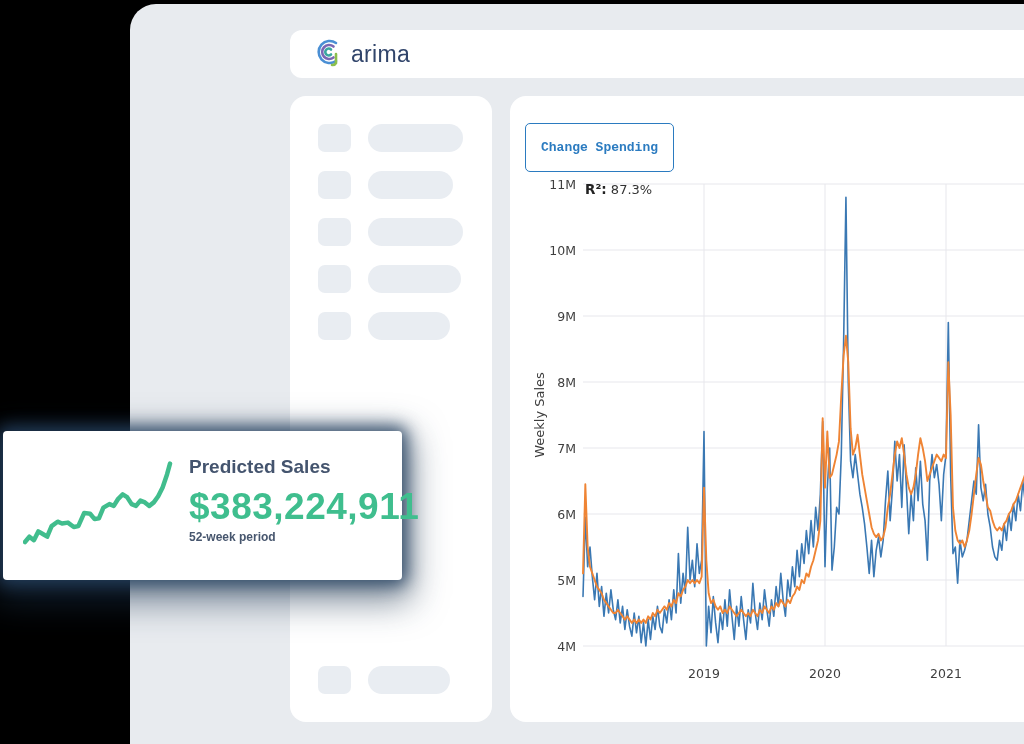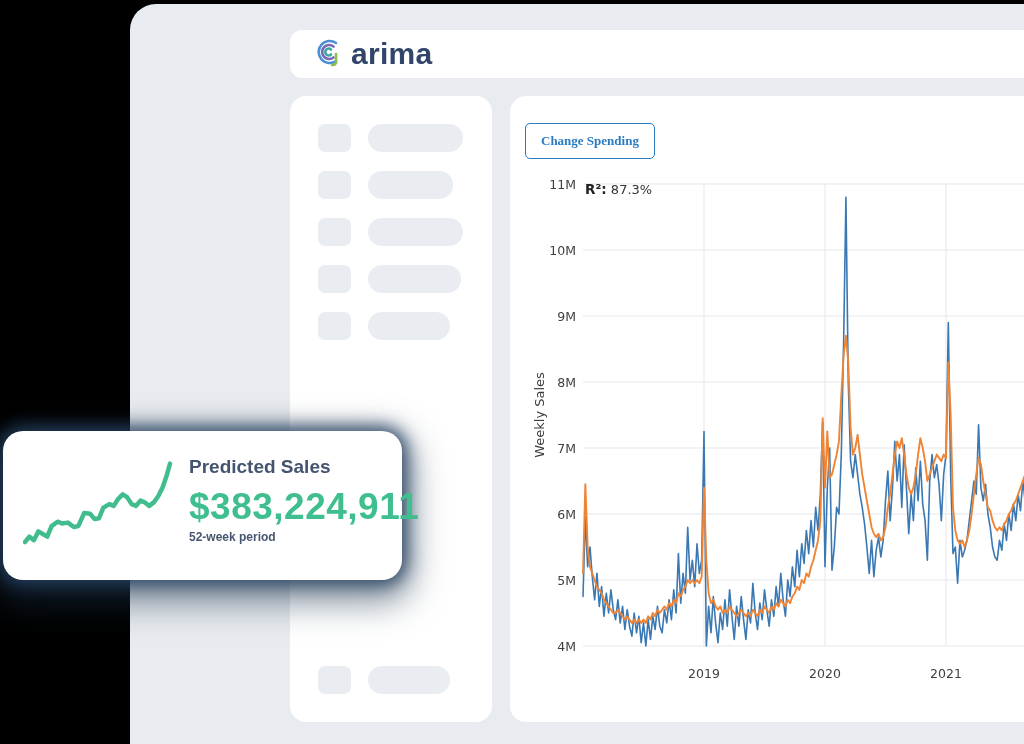--- a/index.html
+++ b/index.html
@@ -12,21 +12,21 @@
     position:absolute;left:130px;top:4px;width:1100px;height:780px;
     background:#e8ebef;border-radius:26px 0 0 0;
   }
   .header{
     position:absolute;left:160px;top:26px;width:900px;height:48px;
     background:#fff;border-radius:12px;display:flex;align-items:center;
     padding-left:24px;box-sizing:border-box;
   }
   .logo{display:flex;align-items:center;gap:9px;}
   .logo-text{
-    font-size:30px;font-weight:700;color:#31456b;letter-spacing:.3px;
+    font-size:23px;font-weight:400;color:#31456b;letter-spacing:.3px;
   }
   
   .sidebar{
     position:absolute;left:160px;top:92px;width:202px;height:626px;
     background:#fff;border-radius:16px;
   }
   .skel-row{position:absolute;left:0;top:0;width:100%;height:28px;}
   .skel-sq{
     position:absolute;left:28px;top:0;width:33px;height:28px;
     background:#e9edf2;border-radius:7px;
@@ -34,39 +34,39 @@
   .skel-bar{
     position:absolute;left:78px;top:0;height:28px;
     background:#e9edf2;border-radius:14px;
   }
   
   .main{
     position:absolute;left:380px;top:92px;width:660px;height:626px;
     background:#fff;border-radius:16px;
   }
   .change-btn{
-    position:absolute;left:15px;top:27px;height:36px;padding:0 15px;
+    position:absolute;left:15px;top:27px;height:49px;padding:0 15px;
     background:#fff;border:1.5px solid #2b7bc0;border-radius:5px;
     color:#2b7bc0;font-size:13px;font-weight:700;cursor:pointer;
-    font-family:Liberation Serif, serif;
+    font-family:Liberation Mono, monospace;
   }
   .chart-wrap{position:absolute;left:0;top:0;width:660px;height:626px;}
   #chart-svg{position:absolute;left:0;top:0;}
   .legend{
     position:absolute;left:73px;top:85px;font-family:"DejaVu Sans",sans-serif;
     font-size:12.5px;color:#333;
   }
   .legend .r2{margin-bottom:14px;padding-left:2px;font-size:13px;}
   .legend .r2 b{font-size:13.5px;color:#222;}
   .legend-row{display:flex;align-items:center;height:23px;}
   .legend-swatch{width:31px;height:2.6px;border-radius:2px;margin-right:8px;}
   
   .card{
     position:absolute;left:3px;top:431px;width:399px;height:149px;
-    background:#fff;border-radius:20px;z-index:5;
+    background:#fff;border-radius:4px;z-index:5;
     box-shadow:0 0 16px 5px rgba(38,66,98,.85), 0 12px 34px 10px rgba(30,52,78,.55);
   }
   .card-title{
     position:absolute;left:186px;top:25px;font-size:19px;font-weight:700;color:#44546e;
   }
   .card-value{
     position:absolute;left:186px;top:55px;font-size:37px;font-weight:800;
     letter-spacing:.5px;
   }
   .card-sub{

